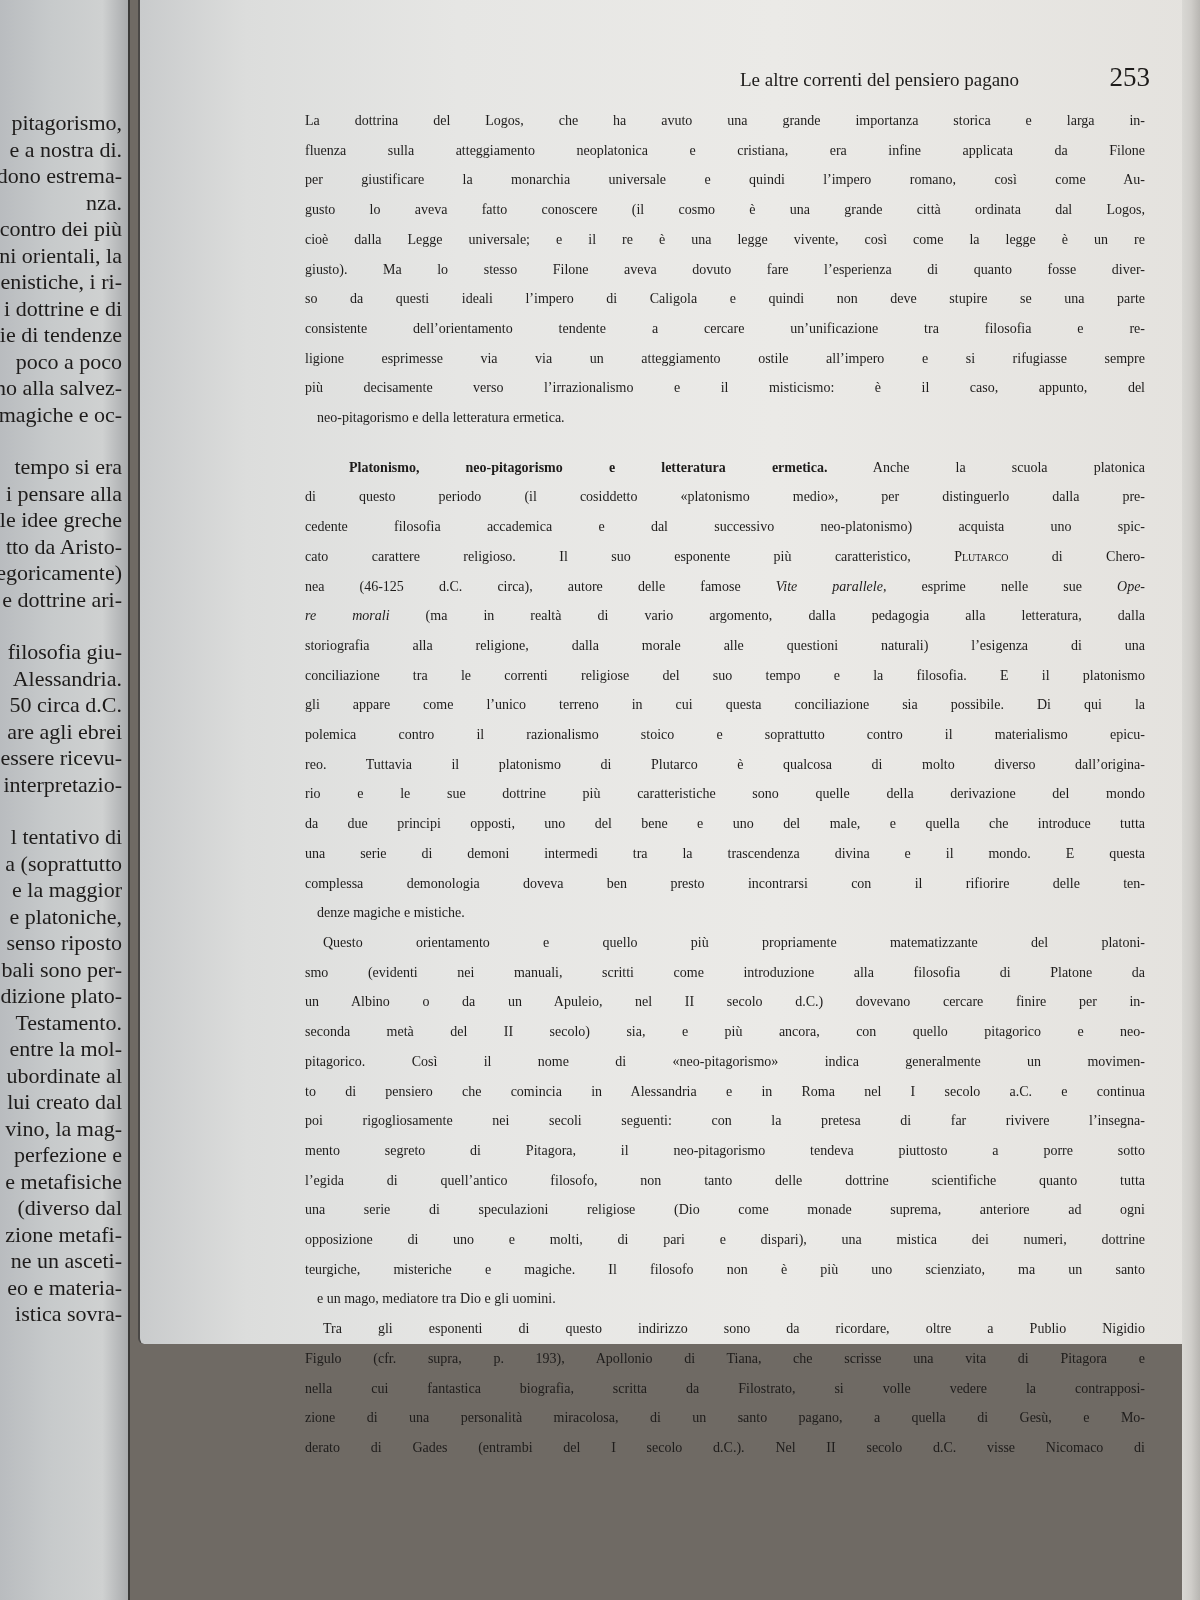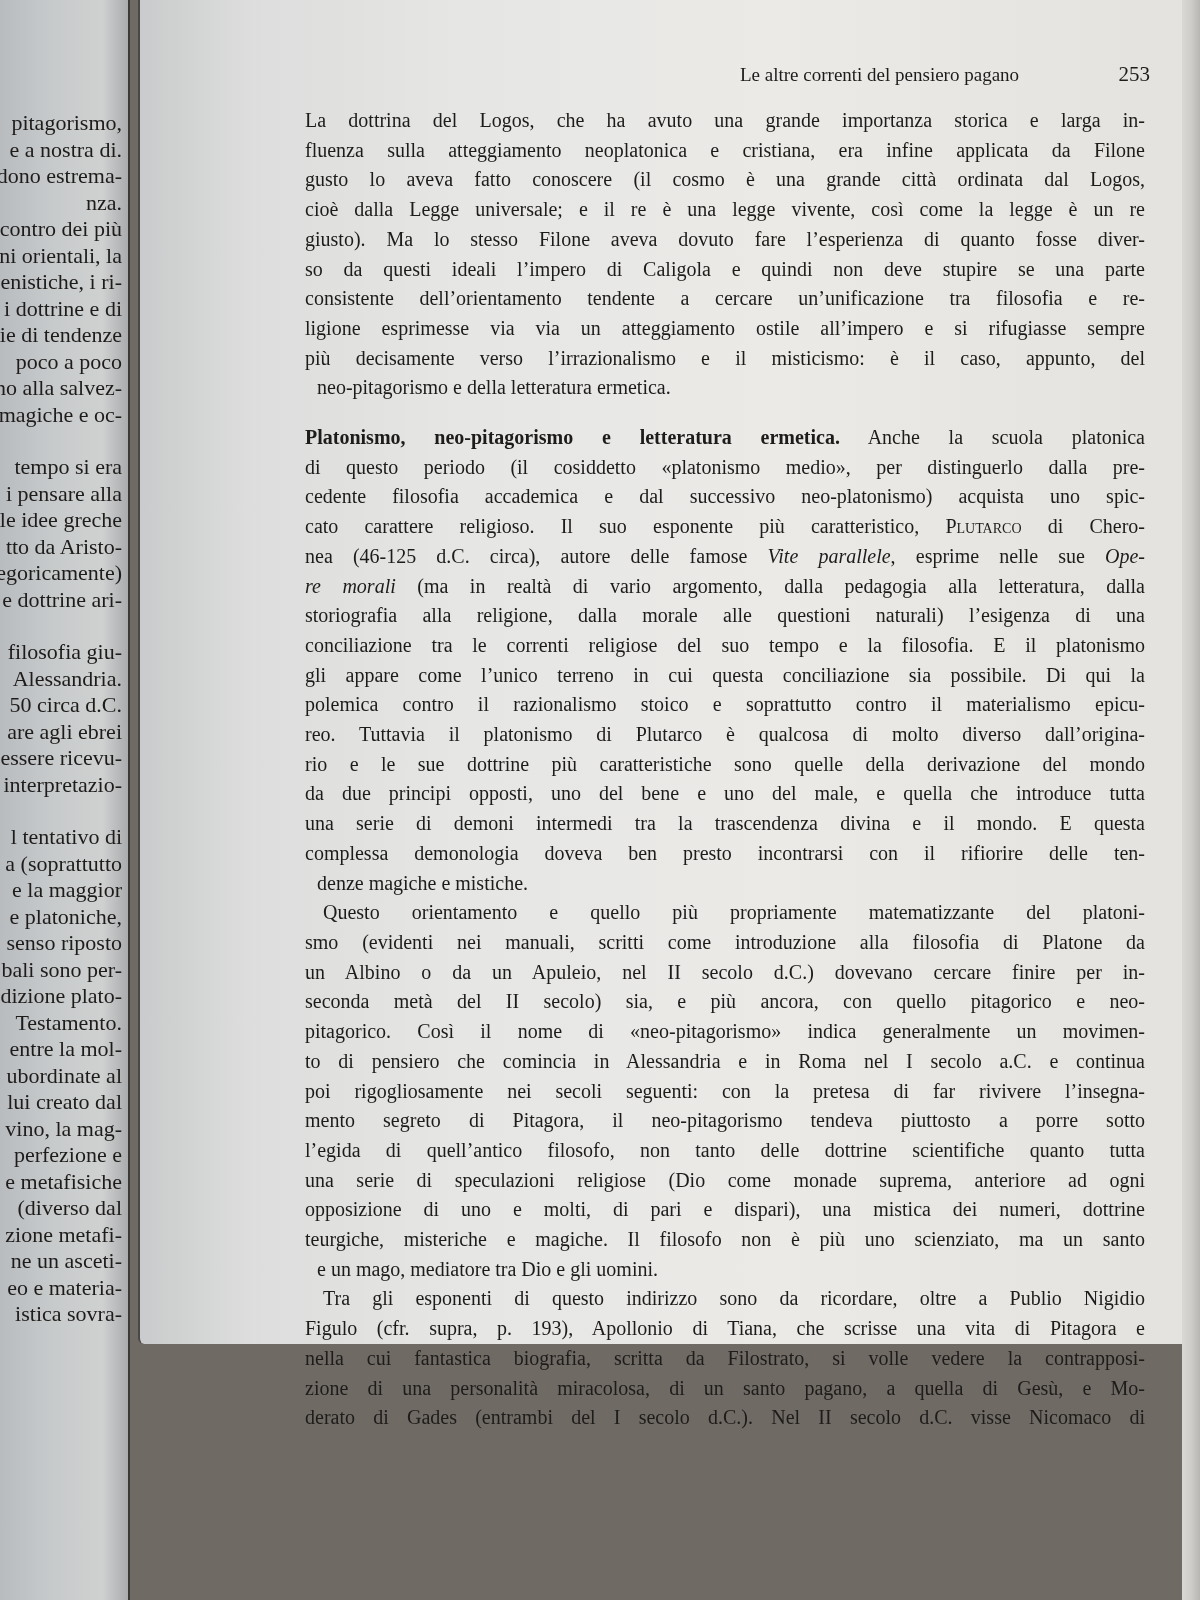--- a/index.html
+++ b/index.html
@@ -37,32 +37,32 @@
       position: absolute; right: 0; top: 0; width: 18px; height: 1600px;
       background: linear-gradient(90deg, #d9d8d4, #cfcdc9 50%, #b8b6b2);
     }
 
     .running-head {
       position: absolute; top: 62px; left: 440px; width: 570px;
       display: flex; justify-content: space-between; align-items: baseline;
       font-size: 19px;
     }
     .running-title { margin-left: 160px; }
-    .page-number { font-size: 21px; }
+    .page-number { font-size: 27px; }
 
     .text-block {
       position: absolute; left: 165px; top: 106px; width: 840px;
-      font-size: 20px; line-height: 29.7px;
+      font-size: 14px; line-height: 29.7px;
       text-align: justify;
     }
     .line { display: block; white-space: nowrap; text-align-last: justify; text-align: justify; }
     .line.last { text-align-last: left; margin-left: 12px; }
     .para-gap { display: block; height: 20px; }
     .indent { padding-left: 18px; }
-    .heading-run { font-weight: bold; }
+    .heading-run { font-weight: bold; margin-left: 44px; }
     .sc { font-variant: small-caps; }
     .it { font-style: italic; }
   </style>
 </head>
 <body>
 
 <div class="left-page">
   <div class="left-lines" id="left-lines">
       <span class="left-line">pitagorismo,</span>
       <span class="left-line">e a nostra di.</span>
@@ -119,20 +119,21 @@
   <div class="running-head">
     <span class="running-title">Le altre correnti del pensiero pagano</span>
     <span class="page-number">253</span>
   </div>
 
   <div class="text-block">
 
     <div id="p0">
         <span class="line">La dottrina del Logos, che ha avuto una grande importanza storica e larga in-</span>
         <span class="line">fluenza sulla atteggiamento neoplatonica e cristiana, era infine applicata da Filone</span>
+        <span class="line">per giustificare la monarchia universale e quindi l’impero romano, così come Au-</span>
         <span class="line">gusto lo aveva fatto conoscere (il cosmo è una grande città ordinata dal Logos,</span>
         <span class="line">cioè dalla Legge universale; e il re è una legge vivente, così come la legge è un re</span>
         <span class="line">giusto). Ma lo stesso Filone aveva dovuto fare l’esperienza di quanto fosse diver-</span>
         <span class="line">so da questi ideali l’impero di Caligola e quindi non deve stupire se una parte</span>
         <span class="line">consistente dell’orientamento tendente a cercare un’unificazione tra filosofia e re-</span>
         <span class="line">ligione esprimesse via via un atteggiamento ostile all’impero e si rifugiasse sempre</span>
         <span class="line">più decisamente verso l’irrazionalismo e il misticismo: è il caso, appunto, del</span>
         <span class="line last">neo-pitagorismo e della letteratura ermetica.</span>
       </div>
     <span class="para-gap"></span>

